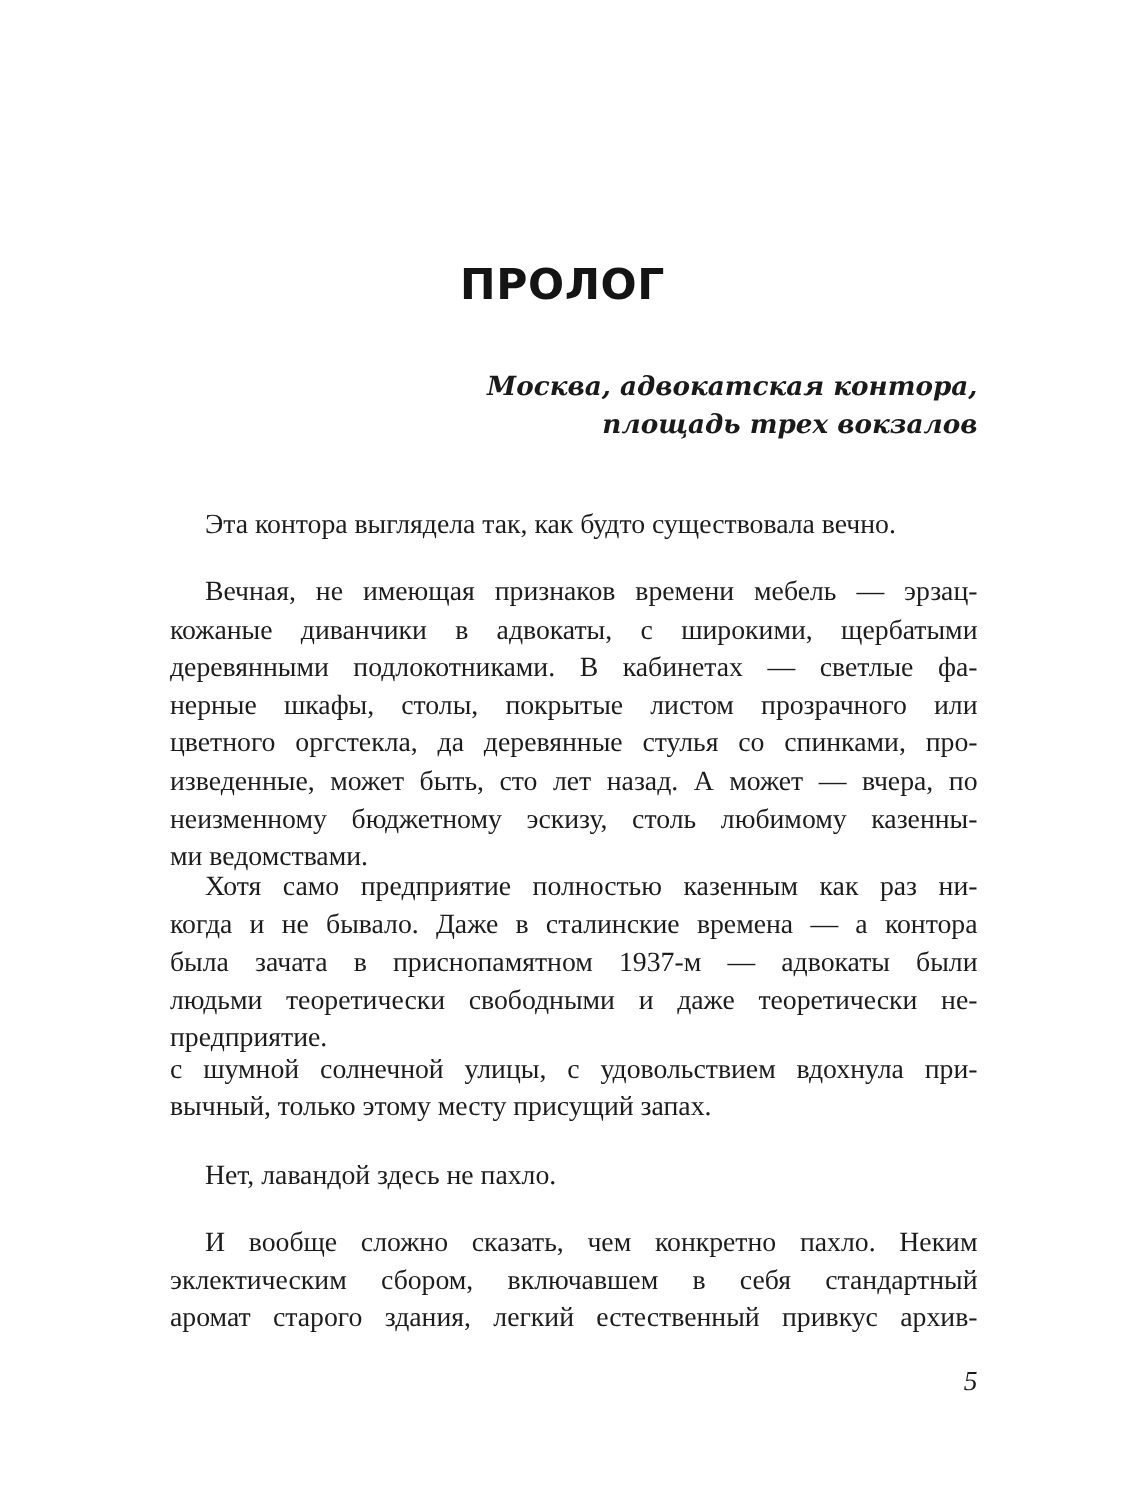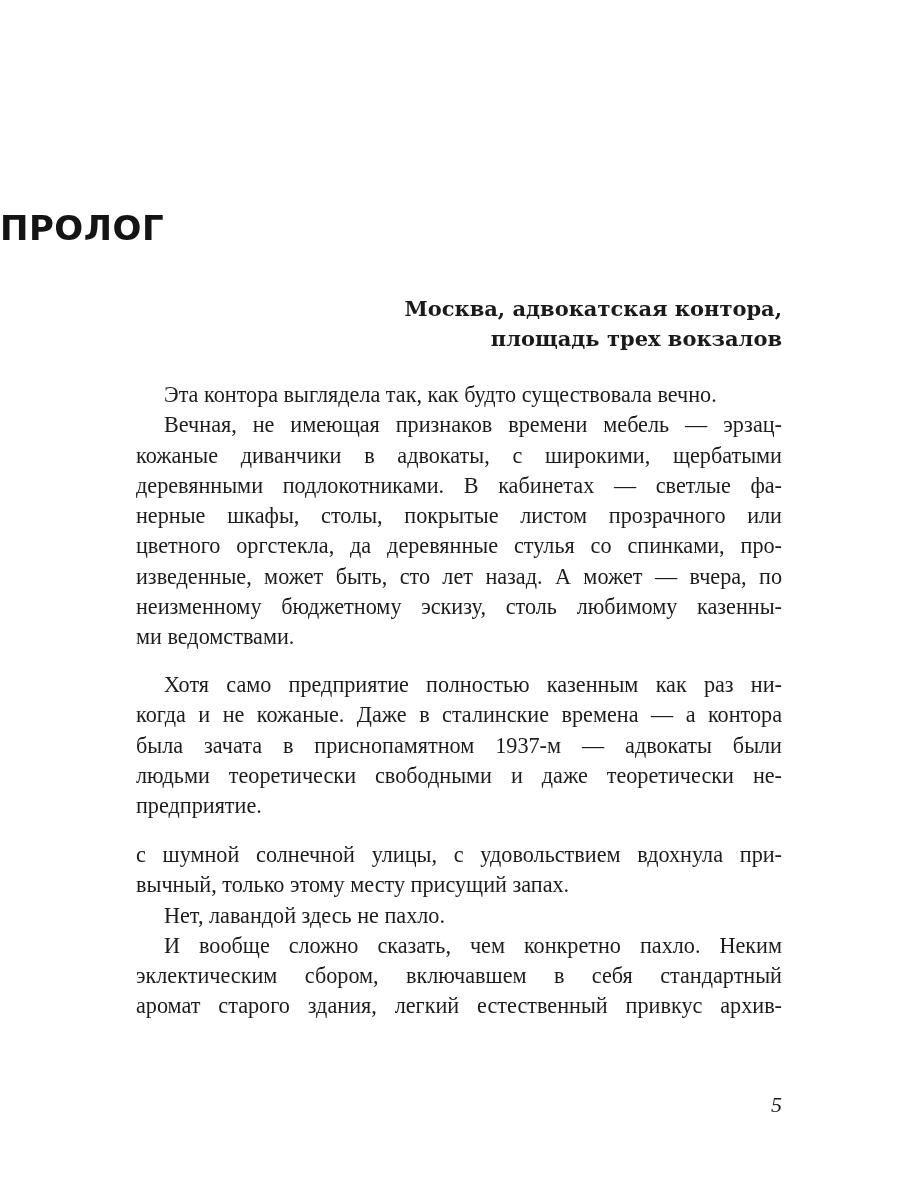--- a/index.html
+++ b/index.html
@@ -4,38 +4,39 @@
 <style>
   html, body { margin: 0; padding: 0; }
   body {
     width: 900px; height: 1200px; background: #ffffff; color: #1a1a1a;
     position: relative; overflow: hidden;
     font-family: "Liberation Serif", "DejaVu Serif", serif;
   }
   .page { position: absolute; left: 0; top: 0; width: 900px; height: 1200px; }
   .chapter-title {
     position: absolute; left: 0; width: 900px; top: 208px;
+    text-align: center;
     font-family: "DejaVu Sans", "Liberation Sans", sans-serif;
     font-weight: bold; font-size: 34px; letter-spacing: 0.5px; color: #141414;
   }
   .epigraph {
     position: absolute; right: 118px; top: 294px;
-    text-align: right; font-weight: bold;
+    text-align: right; font-style: italic; font-weight: bold;
     font-size: 21px; line-height: 30px; color: #1a1a1a;
     font-family: "DejaVu Serif", "Liberation Serif", serif;
     margin-left: 32px;
   }
   .body-text {
     position: absolute; left: 136px; width: 646px;
     font-size: 22.2px; line-height: 30.3px; color: #1c1c1c;
     font-family: "Liberation Serif", serif;
   }
   .line { display: block; white-space: nowrap; text-align: justify; text-align-last: justify; }
   .line.last { text-align-last: left; }
-  .line.indent { padding-left: 28px; }
+  .line.indent { padding-left: 28px; margin-top: 24px; }
   .para1 { top: 380px; }
   .para2 { top: 670px; }
   .para3 { top: 840px; }
   .page-number {
     position: absolute; right: 118px; top: 1092px;
     font-style: italic; font-size: 22px; color: #1a1a1a;
     font-family: "Liberation Serif", serif;
   }
 </style>
 </head>
@@ -57,21 +58,21 @@
     <span class="line">деревянными подлокотниками. В кабинетах — светлые фа-</span>
     <span class="line">нерные шкафы, столы, покрытые листом прозрачного или</span>
     <span class="line">цветного оргстекла, да деревянные стулья со спинками, про-</span>
     <span class="line">изведенные, может быть, сто лет назад. А может — вчера, по</span>
     <span class="line">неизменному бюджетному эскизу, столь любимому казенны-</span>
     <span class="line last">ми ведомствами.</span>
   </div>
 
   <div class="body-text para2">
     <span class="line indent">Хотя само предприятие полностью казенным как раз ни-</span>
-    <span class="line">когда и не кожаные. Даже в сталинские времена — а контора</span>
+    <span class="line">когда и не бывало. Даже в сталинские времена — а контора</span>
     <span class="line">была зачата в приснопамятном 1937-м — адвокаты были</span>
     <span class="line">людьми теоретически свободными и даже теоретически не-</span>
     <span class="line last">предприятие.</span>
   </div>
 
   <div class="body-text para3">
     <span class="line">с шумной солнечной улицы, с удовольствием вдохнула при-</span>
     <span class="line last">вычный, только этому месту присущий запах.</span>
     <span class="line indent last">Нет, лавандой здесь не пахло.</span>
     <span class="line indent">И вообще сложно сказать, чем конкретно пахло. Неким</span>

